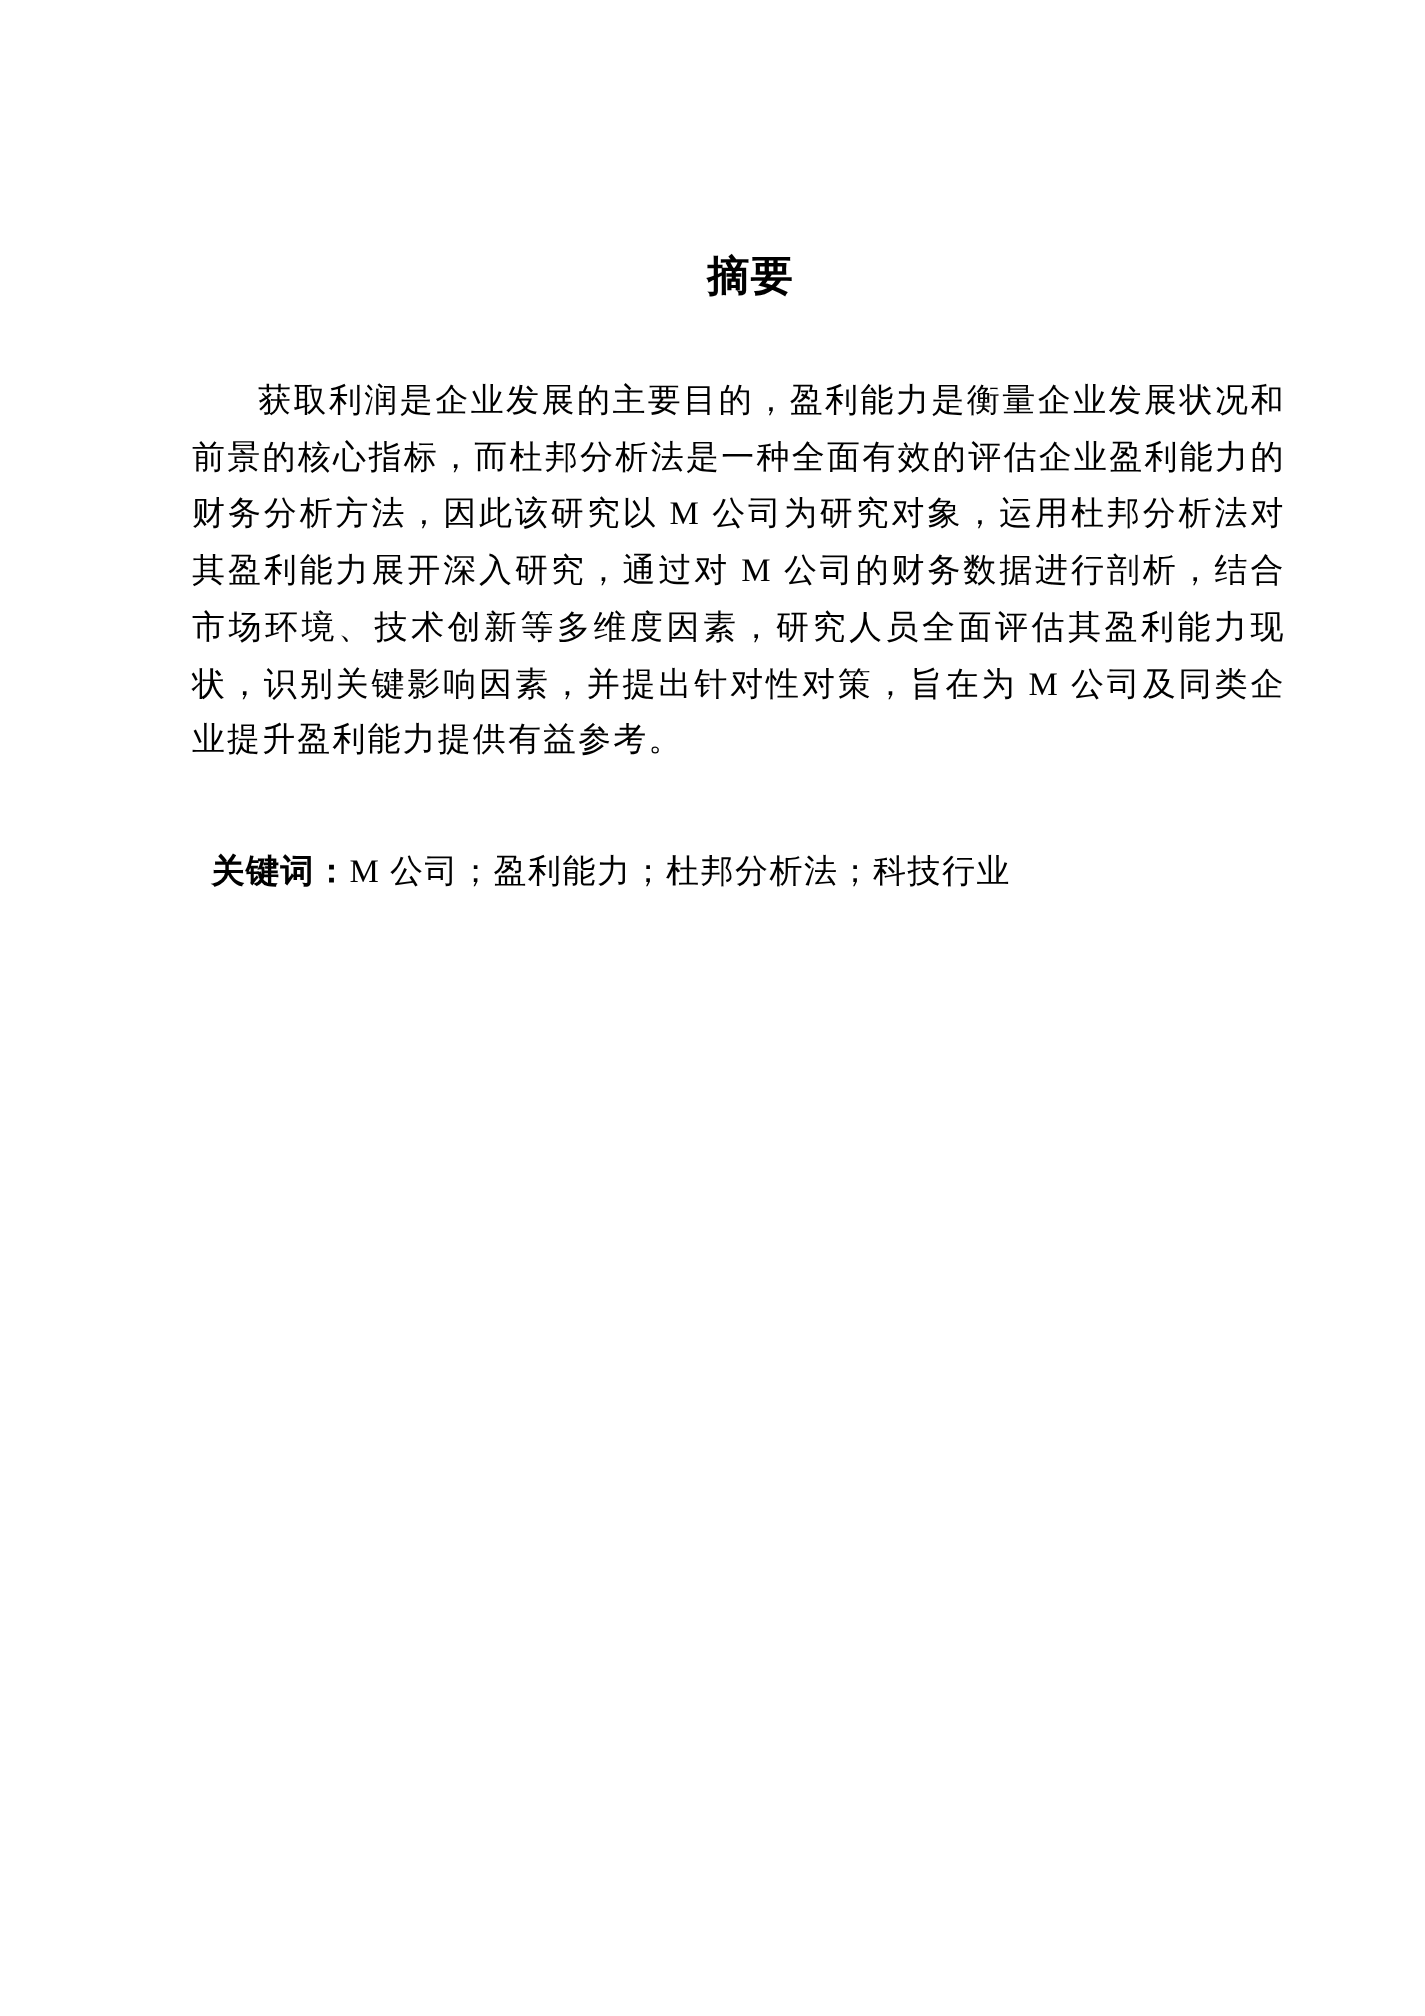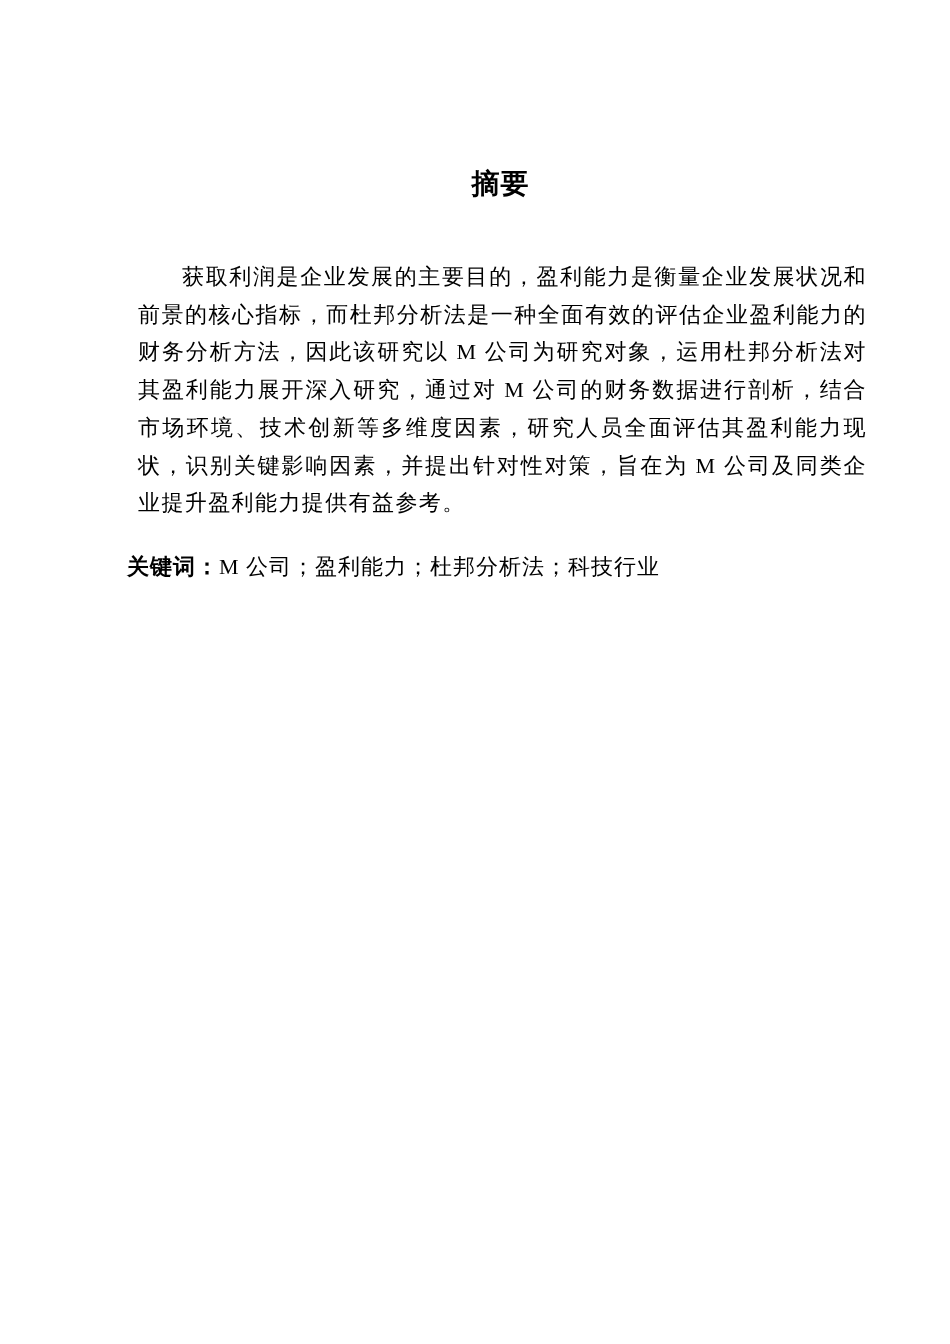--- a/index.html
+++ b/index.html
@@ -28,35 +28,35 @@
     font-size: 28px;
     line-height: 36px;
     letter-spacing: 1px;
     color: #000000;
   }
   .abstract-text {
     position: absolute;
     top: 244px;
     left: 124px;
     width: 729px;
-    margin: 14px;
+    margin: 4px;
     font-size: 22px;
     line-height: 37.7px;
     letter-spacing: 1.4px;
     text-align: justify;
     text-justify: inter-character;
     text-indent: 2em;
     color: #000000;
   }
   .keywords-line {
     position: absolute;
     top: 545px;
     left: 124px;
     width: 729px;
-    margin: 3px;
+    margin: 17px;
     font-size: 22px;
     line-height: 37.7px;
     letter-spacing: 1px;
     color: #000000;
   }
   .kw-label {
     font-family: "Liberation Sans", "DejaVu Sans", sans-serif;
     font-weight: bold;
   }
   .kw-text {

